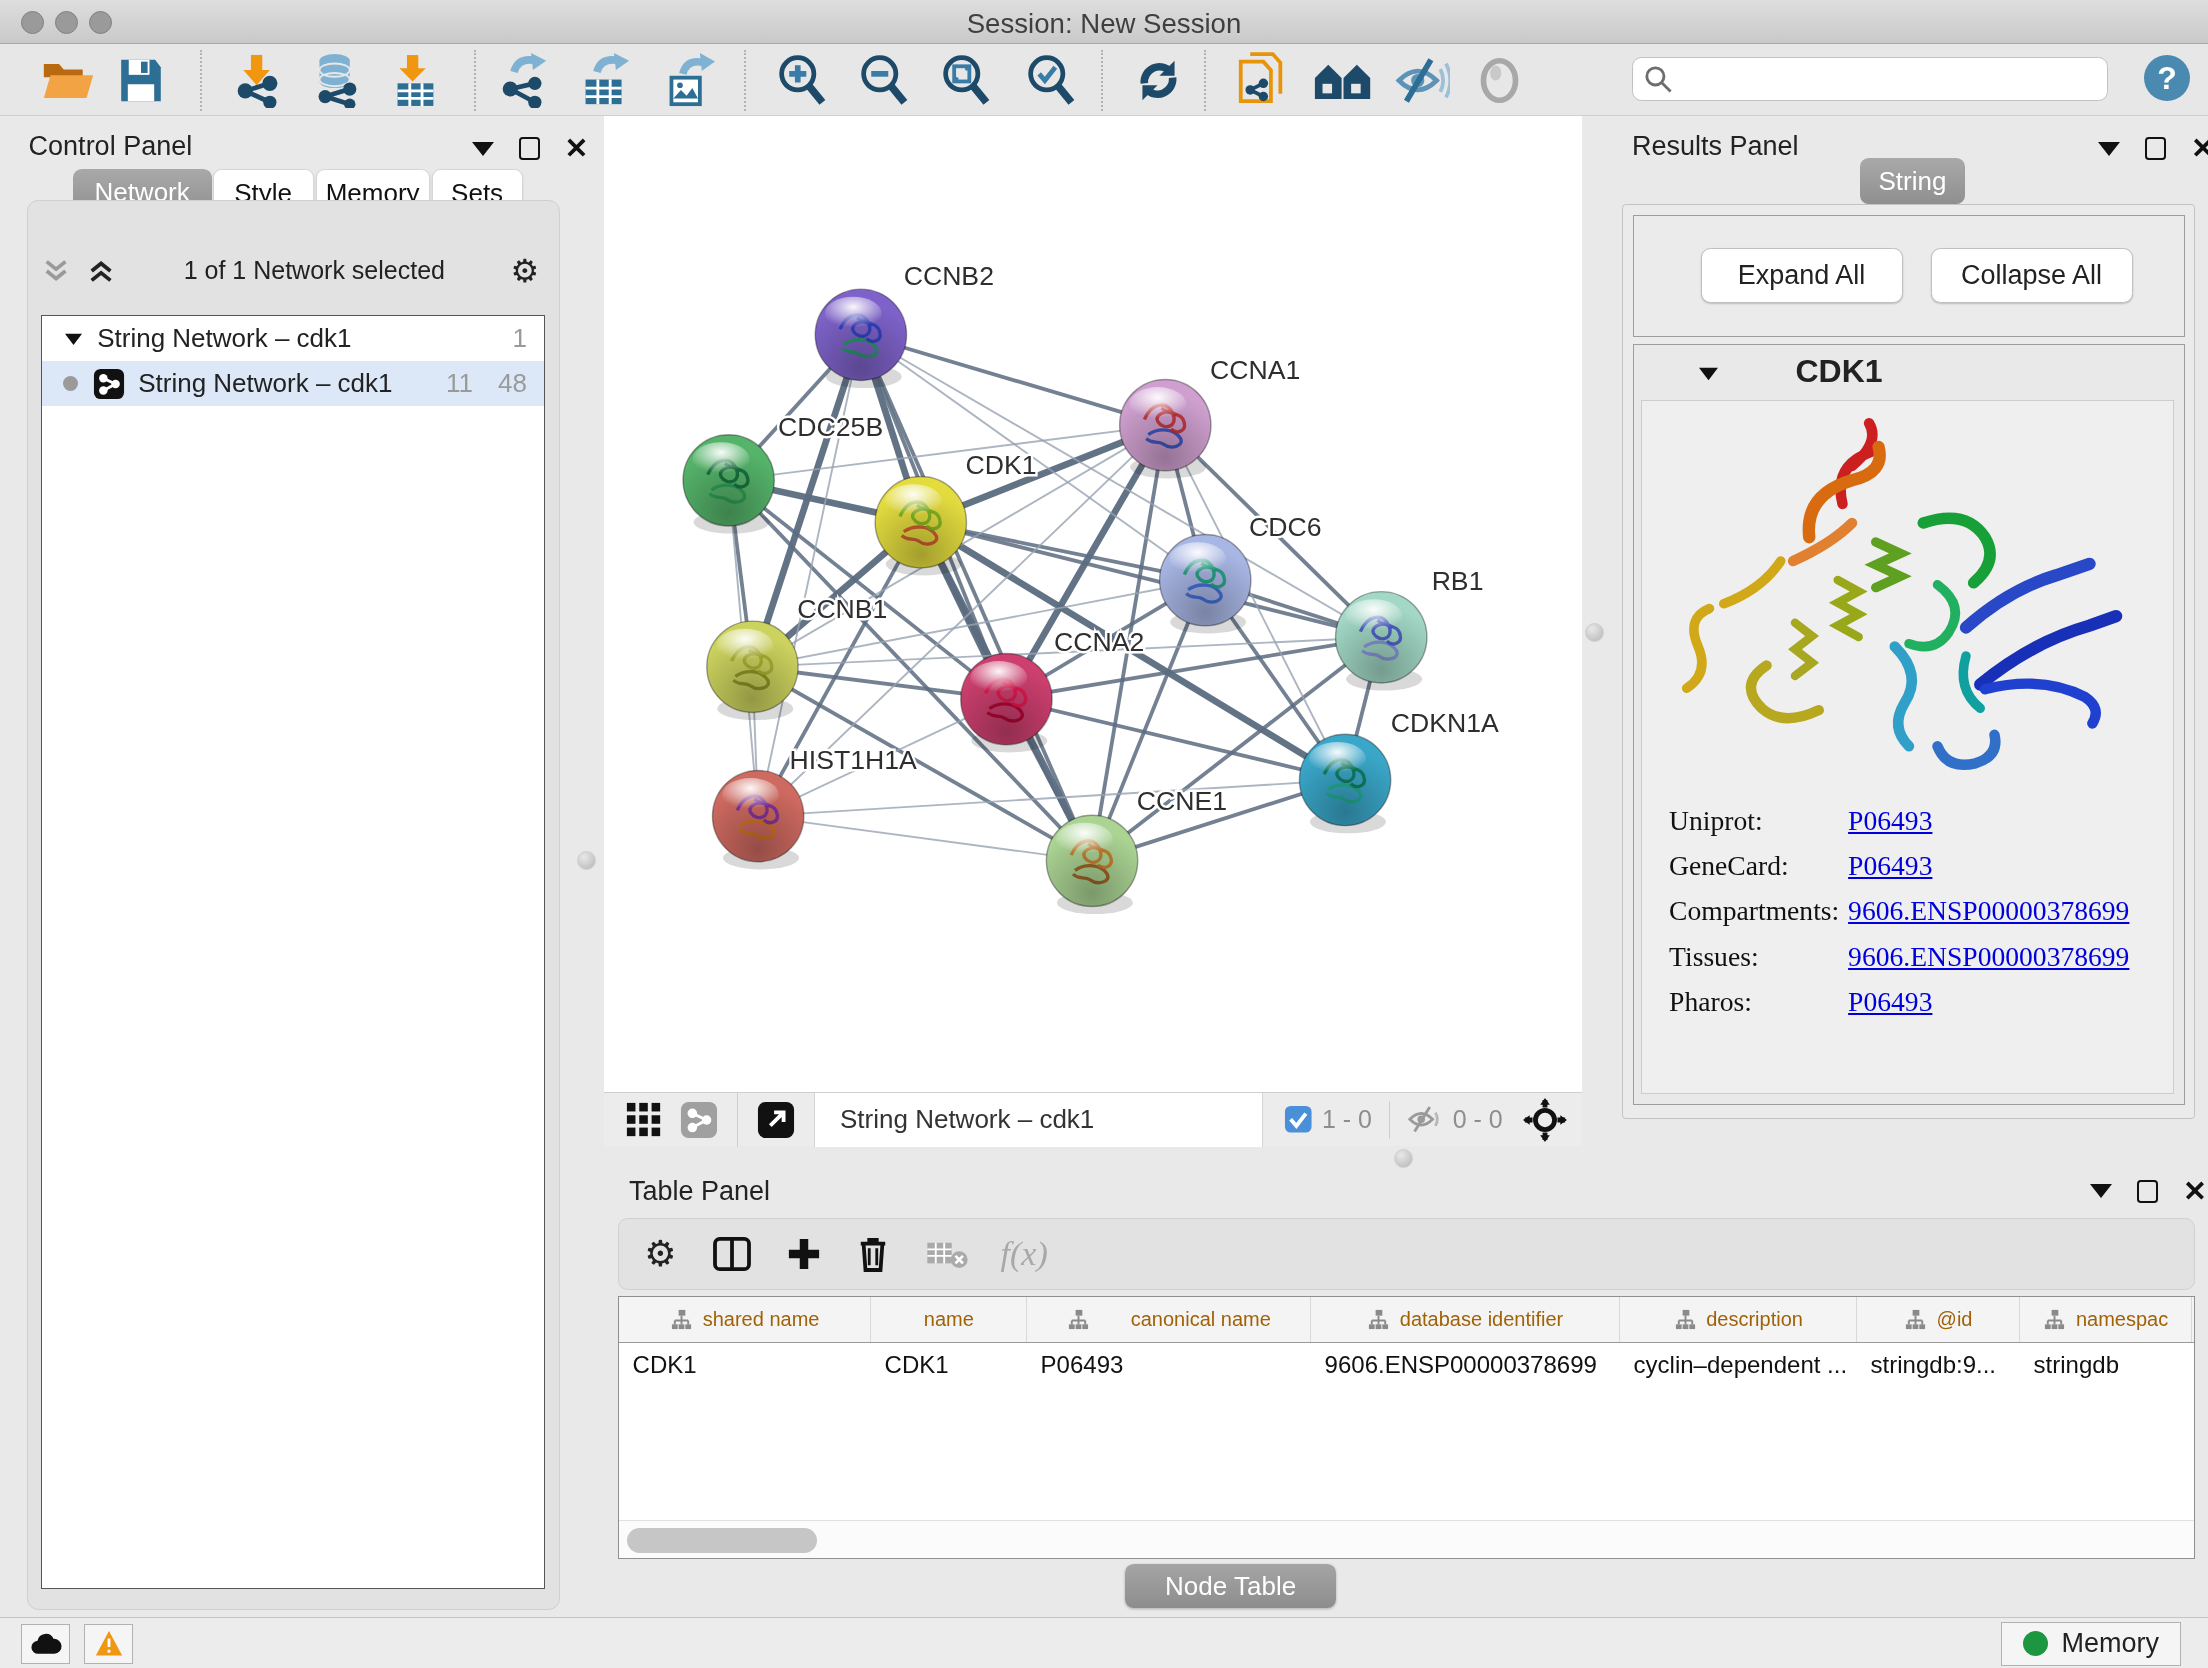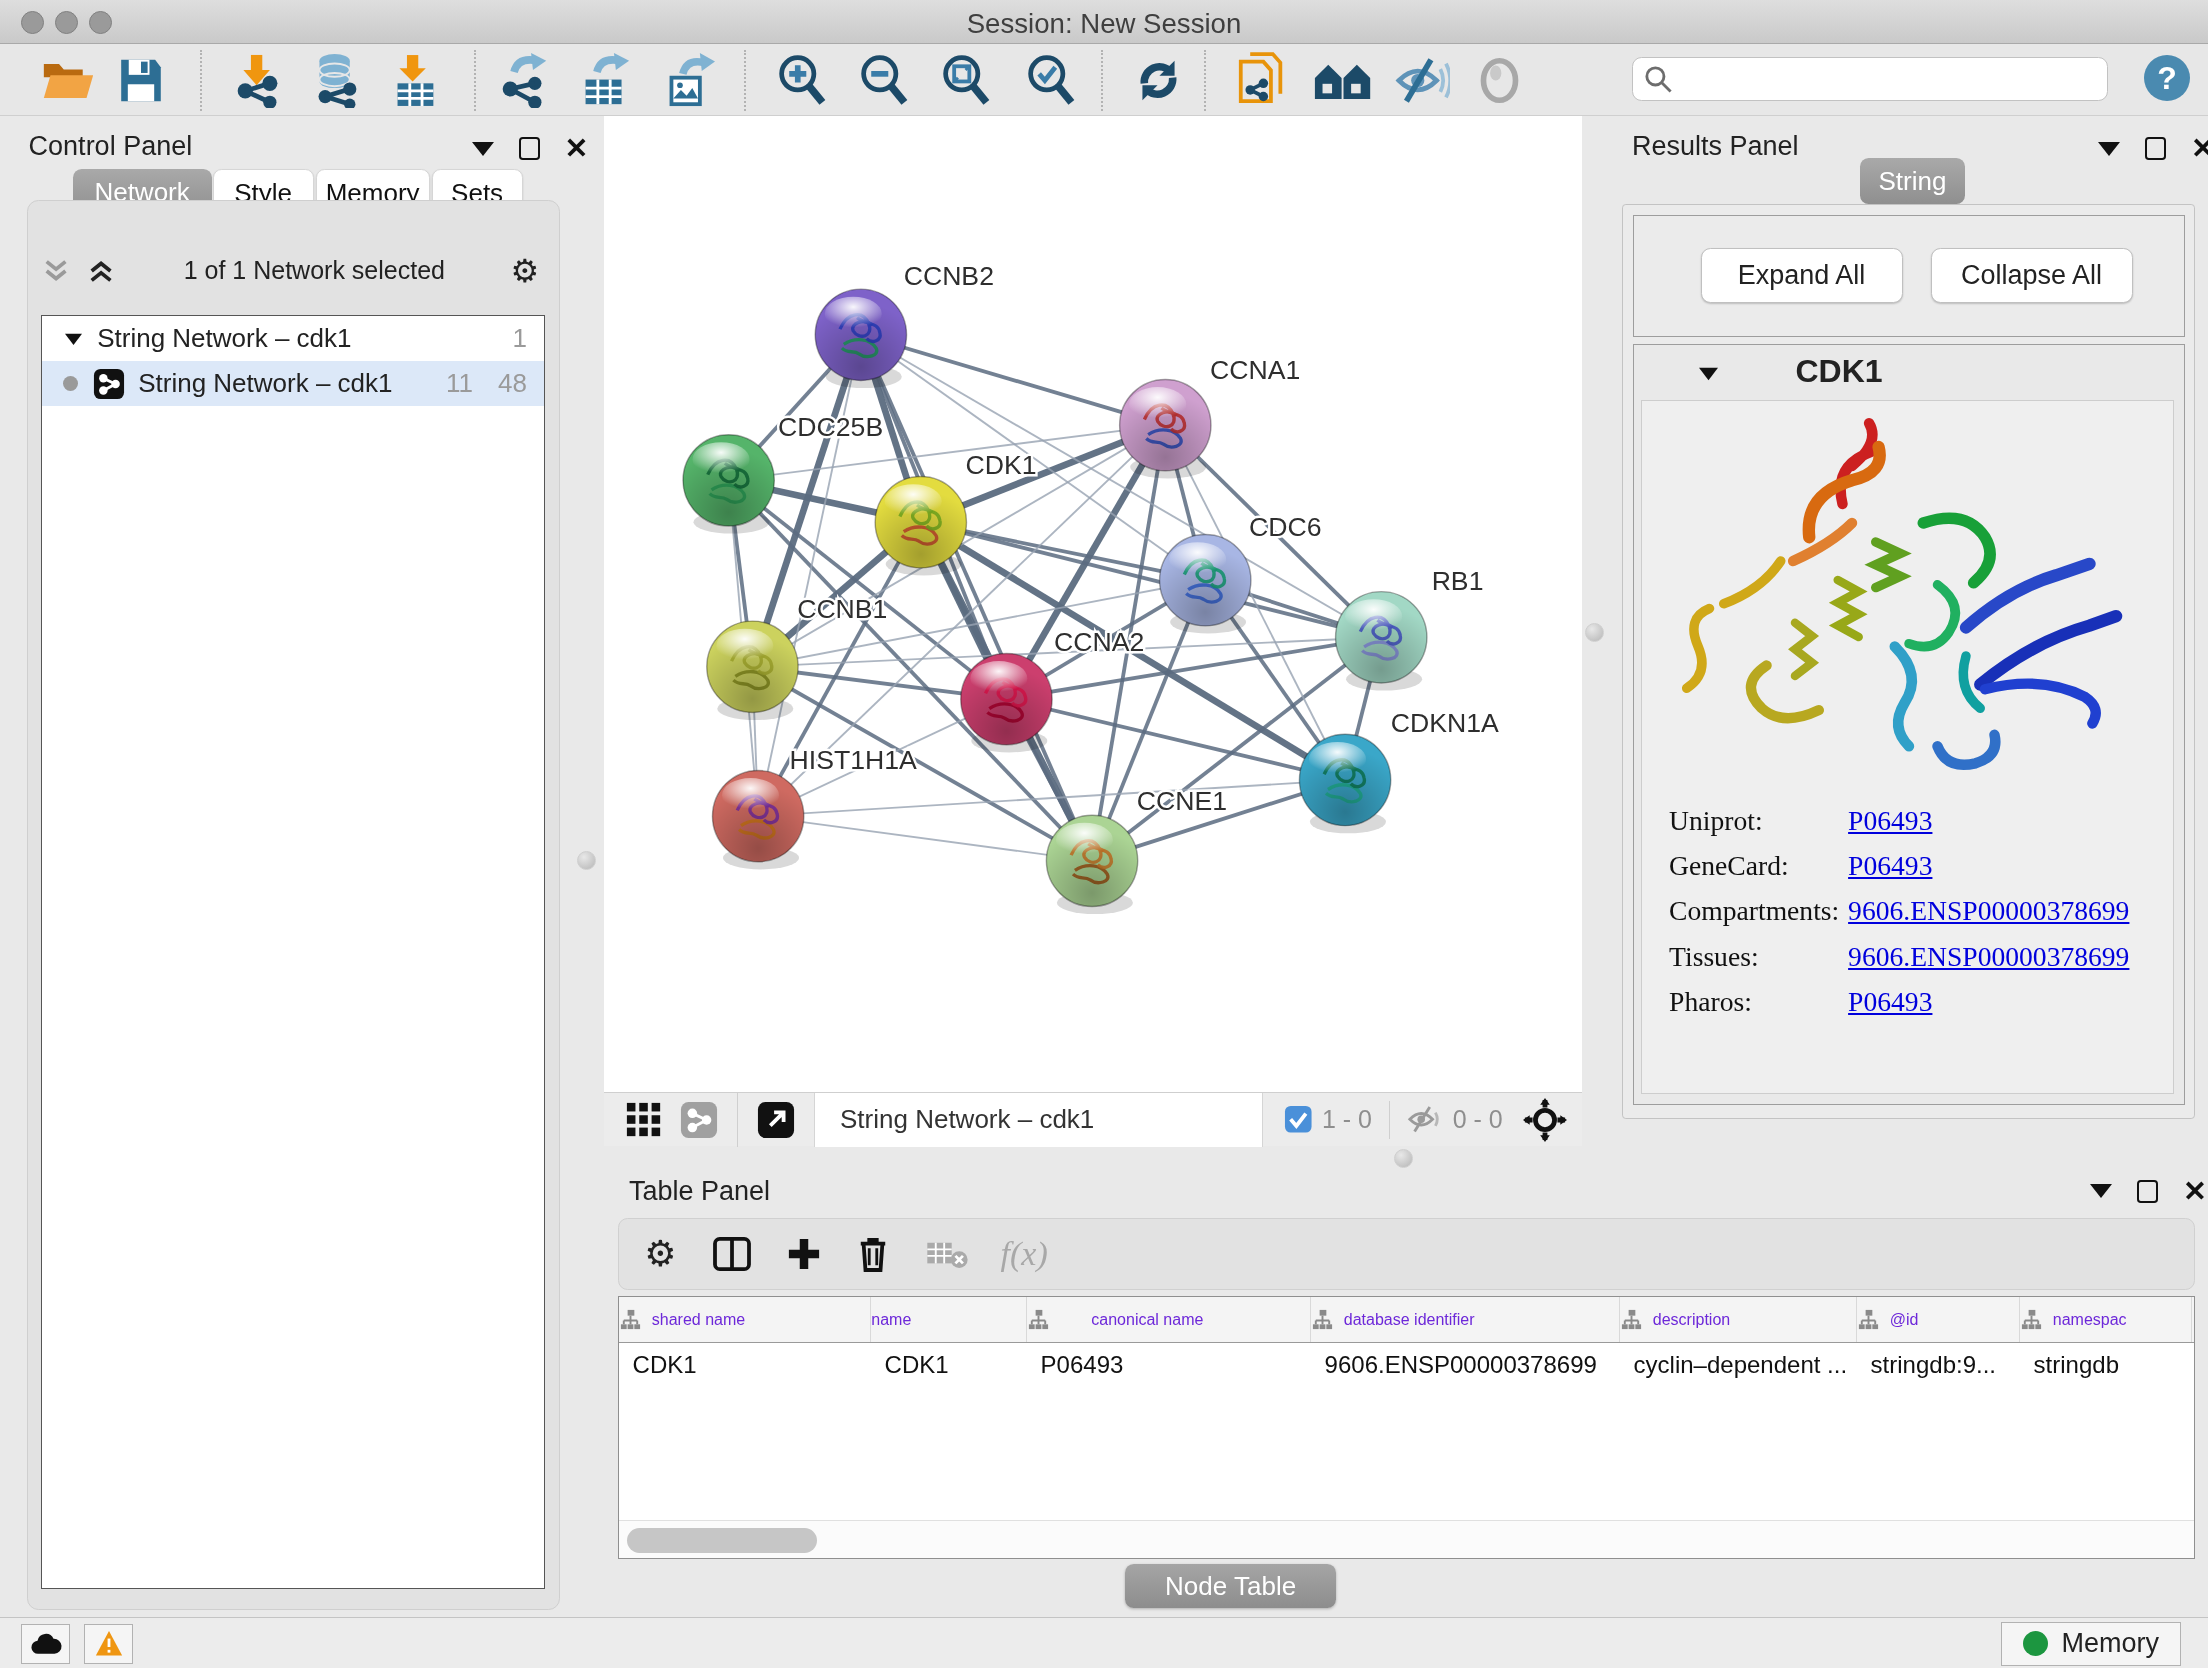--- a/index.html
+++ b/index.html
@@ -62,21 +62,21 @@
   .xlink-row{display:flex;font-size:27.6px;margin:13.3px 0 13.3px 27px;}
   .xlink-label{width:179px;color:#111;}
   .xlink-val{color:#0000dd;text-decoration:underline;}
 
   
   #table-panel{left:604px;top:1170px;width:1605px;height:438px;}
   #tp-toolbar{position:absolute;left:14.3px;top:48px;width:1577px;height:72px;background:#e2e2e2;
       border:1px solid #d0d0d0;border-radius:9.5px;display:flex;align-items:center;}
   #tp-table{position:absolute;left:14.3px;top:126px;width:1577px;height:263px;background:#fff;border:1.9px solid #8f8f8f;overflow:hidden;}
   #tp-header{display:flex;height:46px;background:#f4f4f4;border-bottom:1.9px solid #9a9a9a;}
-  .th{display:flex;align-items:center;gap:9.5px;font-size:16px;color:#6d28d9;
+  .th{display:flex;align-items:center;justify-content:center;gap:9.5px;font-size:20px;color:#a16207;
       border-right:1px solid #d9d9d9;overflow:hidden;white-space:nowrap;}
   #tp-row{display:flex;height:44px;background:#fff;}
   .td{font-size:24px;color:#111;padding-left:13.3px;display:flex;align-items:center;overflow:hidden;white-space:nowrap;}
   #tp-hscroll{position:absolute;left:0;bottom:0;width:100%;height:38px;background:#fbfbfb;border-top:1px solid #e0e0e0;}
   #tp-thumb{position:absolute;left:7.6px;top:6.7px;width:190px;height:25px;background:#c6c6c6;border-radius:12.4px;}
   #tp-tabs{position:absolute;left:521px;top:394px;height:44px;display:flex;border-radius:8.6px;overflow:hidden;
       box-shadow:0 1px 2.9px rgba(0,0,0,.25);flex-direction:column;}
   .tp-tab{font-size:26px;line-height:44px;text-align:center;padding:0 23px;background:#fff;color:#14532d;border-left:1px solid #d8d8d8;}
   .tp-tab.sel{background:linear-gradient(#a5a5a5,#8d8d8d);color:#fff;border-left:none;}
 

